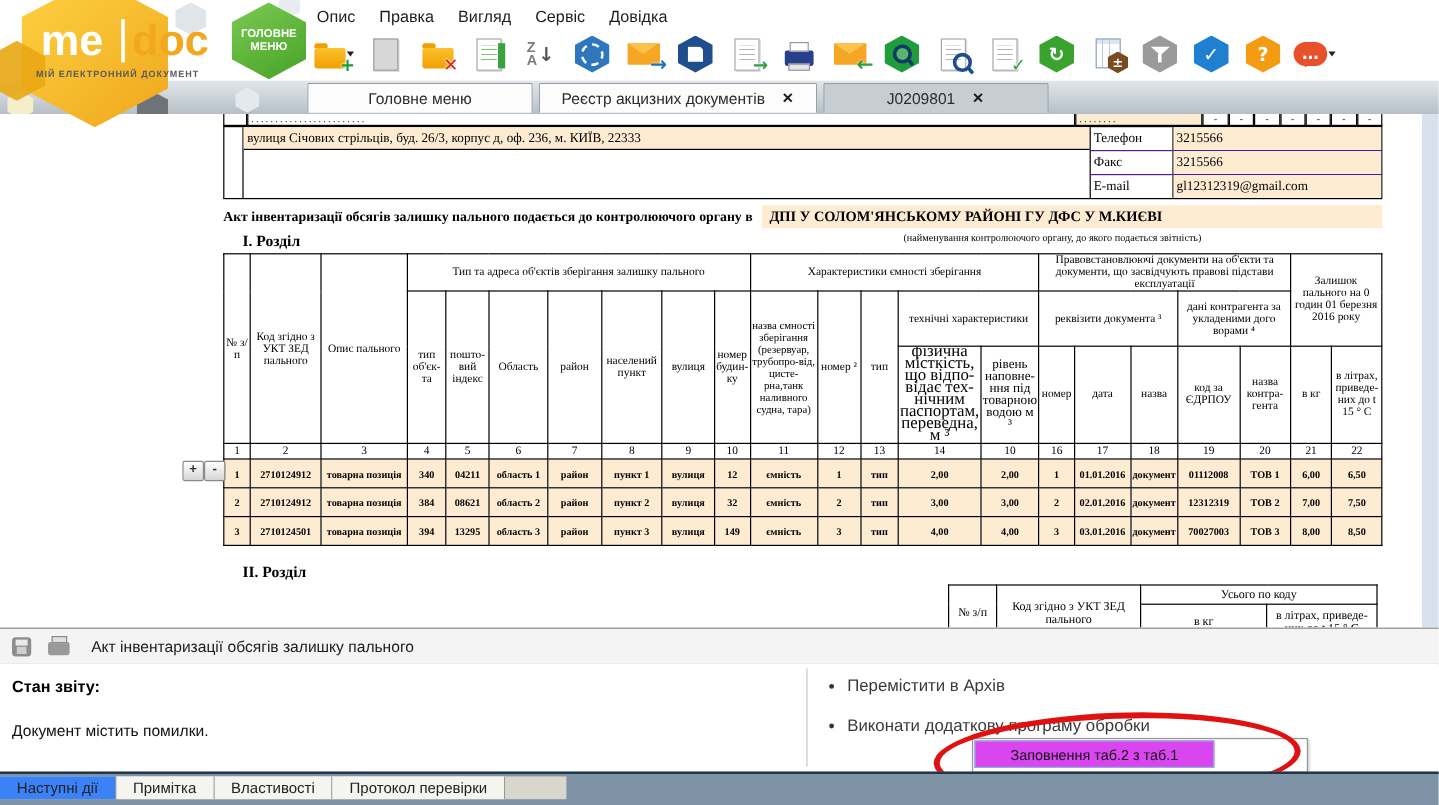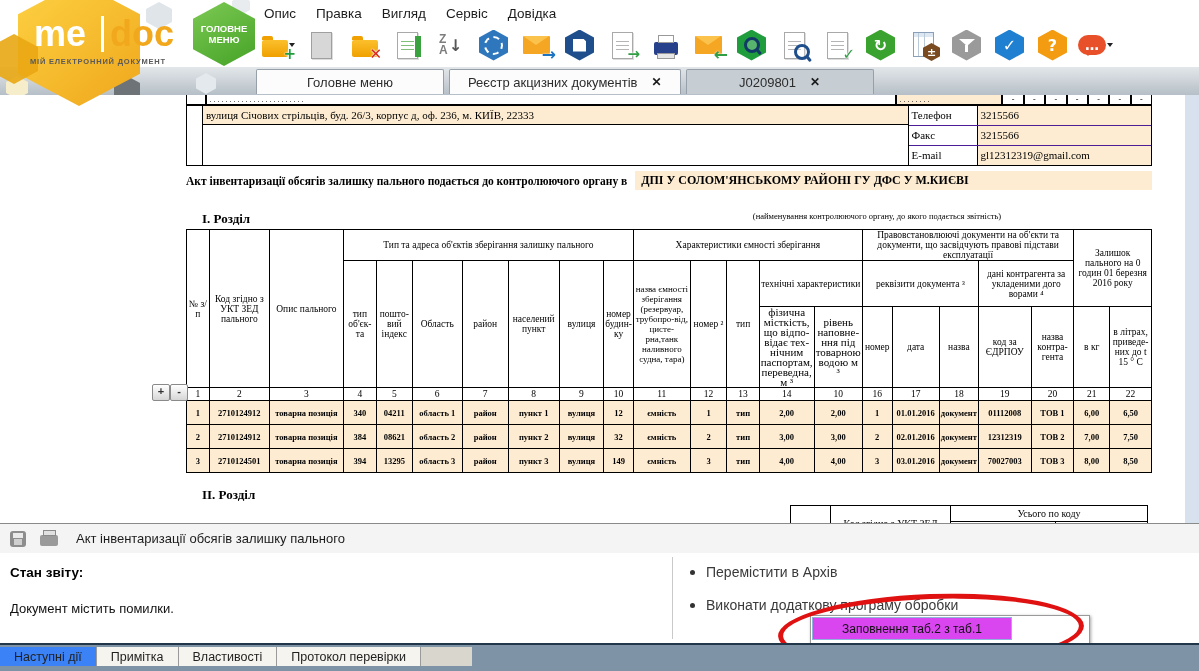--- a/index.html
+++ b/index.html
@@ -79,21 +79,21 @@
   .addr-mid{width:706px;display:flex;flex-direction:column}
   .addr-val{height:18px;background:#fdecd2;border-bottom:1px solid #000;font-size:11px;line-height:18px;padding:0 3px;white-space:nowrap;overflow:hidden}
   .addr-rest{flex:1}
   .addr-right{width:243px;border-left:1px solid #000;display:flex;flex-direction:column}
   .contact-row{height:19px;display:flex;border-bottom:1px solid #4c1d95}
   .contact-row:last-child{border-bottom:none}
   .contact-label{width:62px;border-right:1px solid #000;font-size:11px;line-height:18px;padding:0 3px}
   .contact-val{flex:1;background:#fdecd2;font-size:11px;line-height:18px;padding:0 3px}
   .submit-line{display:flex;align-items:center;margin-top:5px;font:bold 11.5px "Liberation Serif",serif}
   .submit-line .auth{background:#fdecd2;flex:1;margin-left:8px;padding:2px 6px;font-size:12px;white-space:nowrap;overflow:hidden}
-  .titlenote{display:flex;justify-content:space-between;align-items:flex-start;margin-top:21px}
+  .titlenote{display:flex;justify-content:space-between;align-items:flex-start;margin-top:3px}
   .sec-title{font:bold 13px "Liberation Serif",serif;margin-left:16px}
   .auth-note{width:470px;text-align:center;font-size:8.5px;margin-right:40px}
   .doc-table{border-collapse:collapse;table-layout:fixed;margin-top:2px}
   .doc-table th,.doc-table td{border:1px solid #000;padding:0 1px;text-align:center;vertical-align:middle;
         font-weight:normal;font-size:9.5px;line-height:10px;overflow:hidden;word-wrap:break-word}
   .doc-table tr.h1{height:16px}
   .doc-table tr.h2{height:46px}
   .doc-table tr.h3{height:68px}
   .doc-table tr.nums{height:13px}
   .doc-table tbody.data td{background:#fdecd2;font-weight:bold;font-size:8.5px;height:23px}
@@ -362,21 +362,21 @@
           <th rowspan="2">вулиця</th>
           <th rowspan="2">номер будин-ку</th>
           <th rowspan="2" style="font-size:9px">назва ємності зберігання (резервуар, трубопро-від, цисте-рна,танк наливного судна, тара)</th>
           <th rowspan="2">номер ²</th>
           <th rowspan="2">тип</th>
           <th colspan="2">технічні характеристики</th>
           <th colspan="3">реквізити документа ³</th>
           <th colspan="2">дані контрагента за укладеними дого ворами ⁴</th>
         </tr>
         <tr class="h3">
-          <th style="font-size:11px">фізична місткість, що відпо-відає тех-нічним паспортам, переведна, м ³</th>
+          <th style="font-size:14px">фізична місткість, що відпо-відає тех-нічним паспортам, переведна, м ³</th>
           <th style="font-size:11px">рівень наповне-ння під товарною водою м ³</th>
           <th>номер</th>
           <th>дата</th>
           <th>назва</th>
           <th>код за ЄДРПОУ</th>
           <th>назва контра-гента</th>
           <th>в кг</th>
           <th>в літрах, приведе-них до t 15 ° С</th>
         </tr>
         <tr class="nums">

